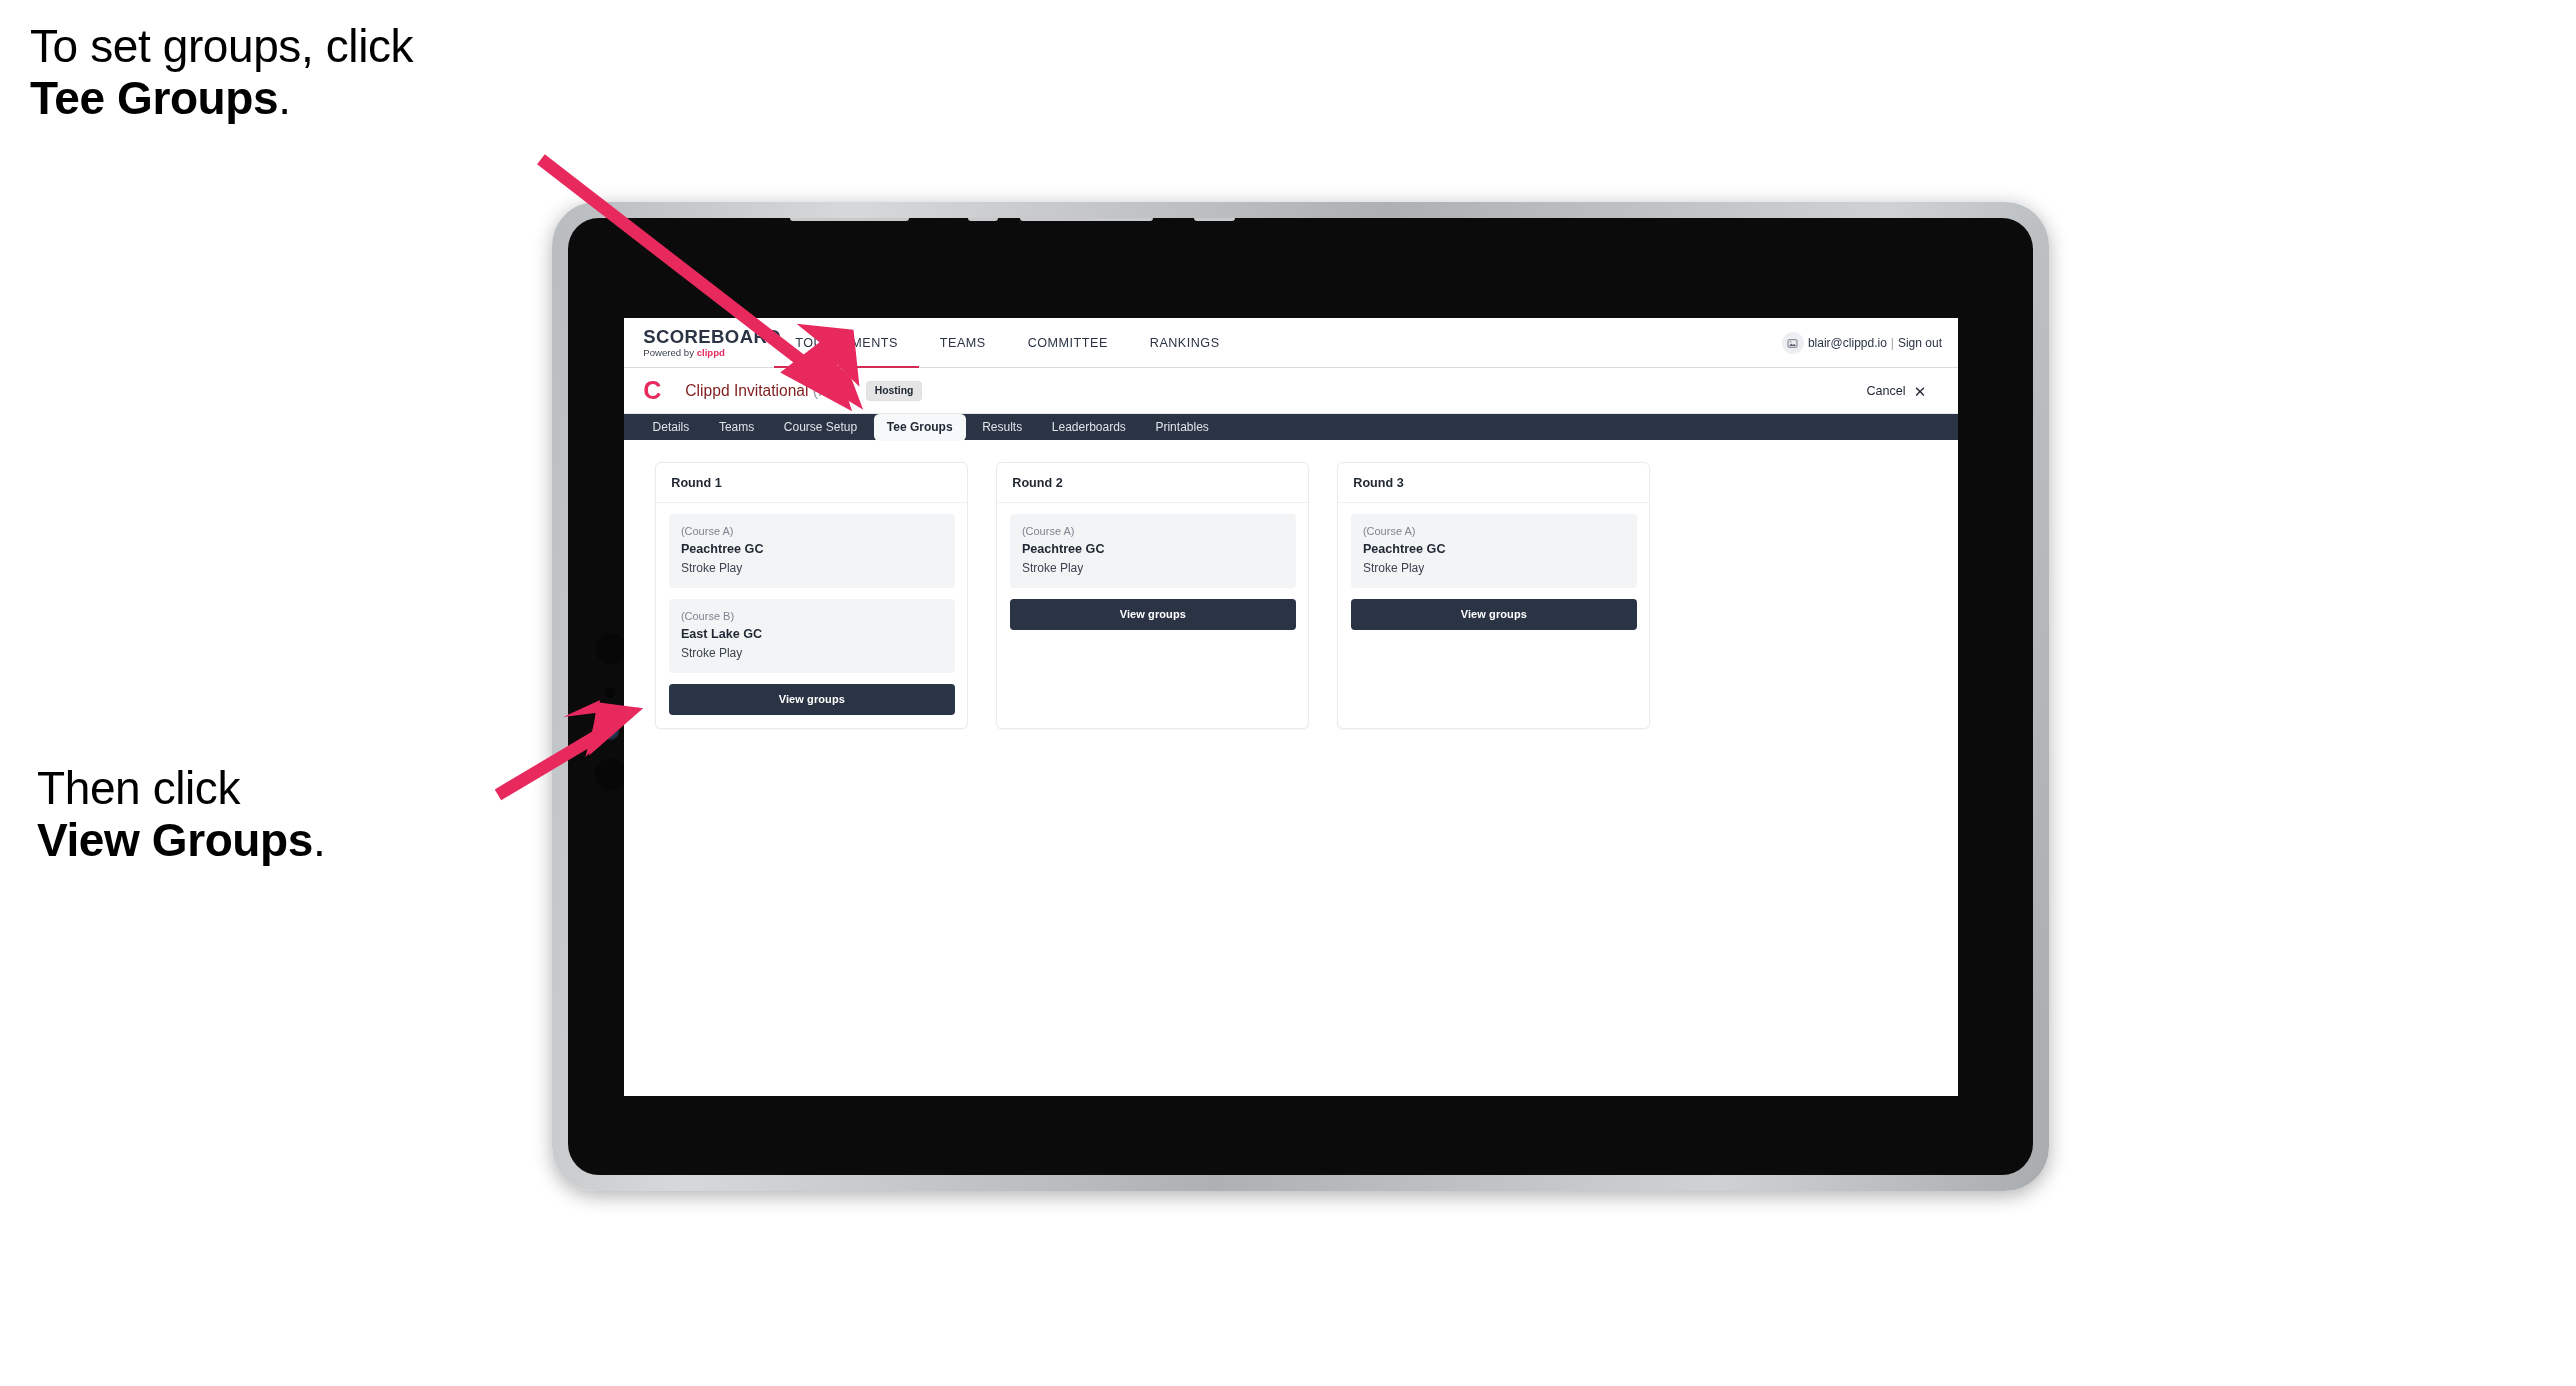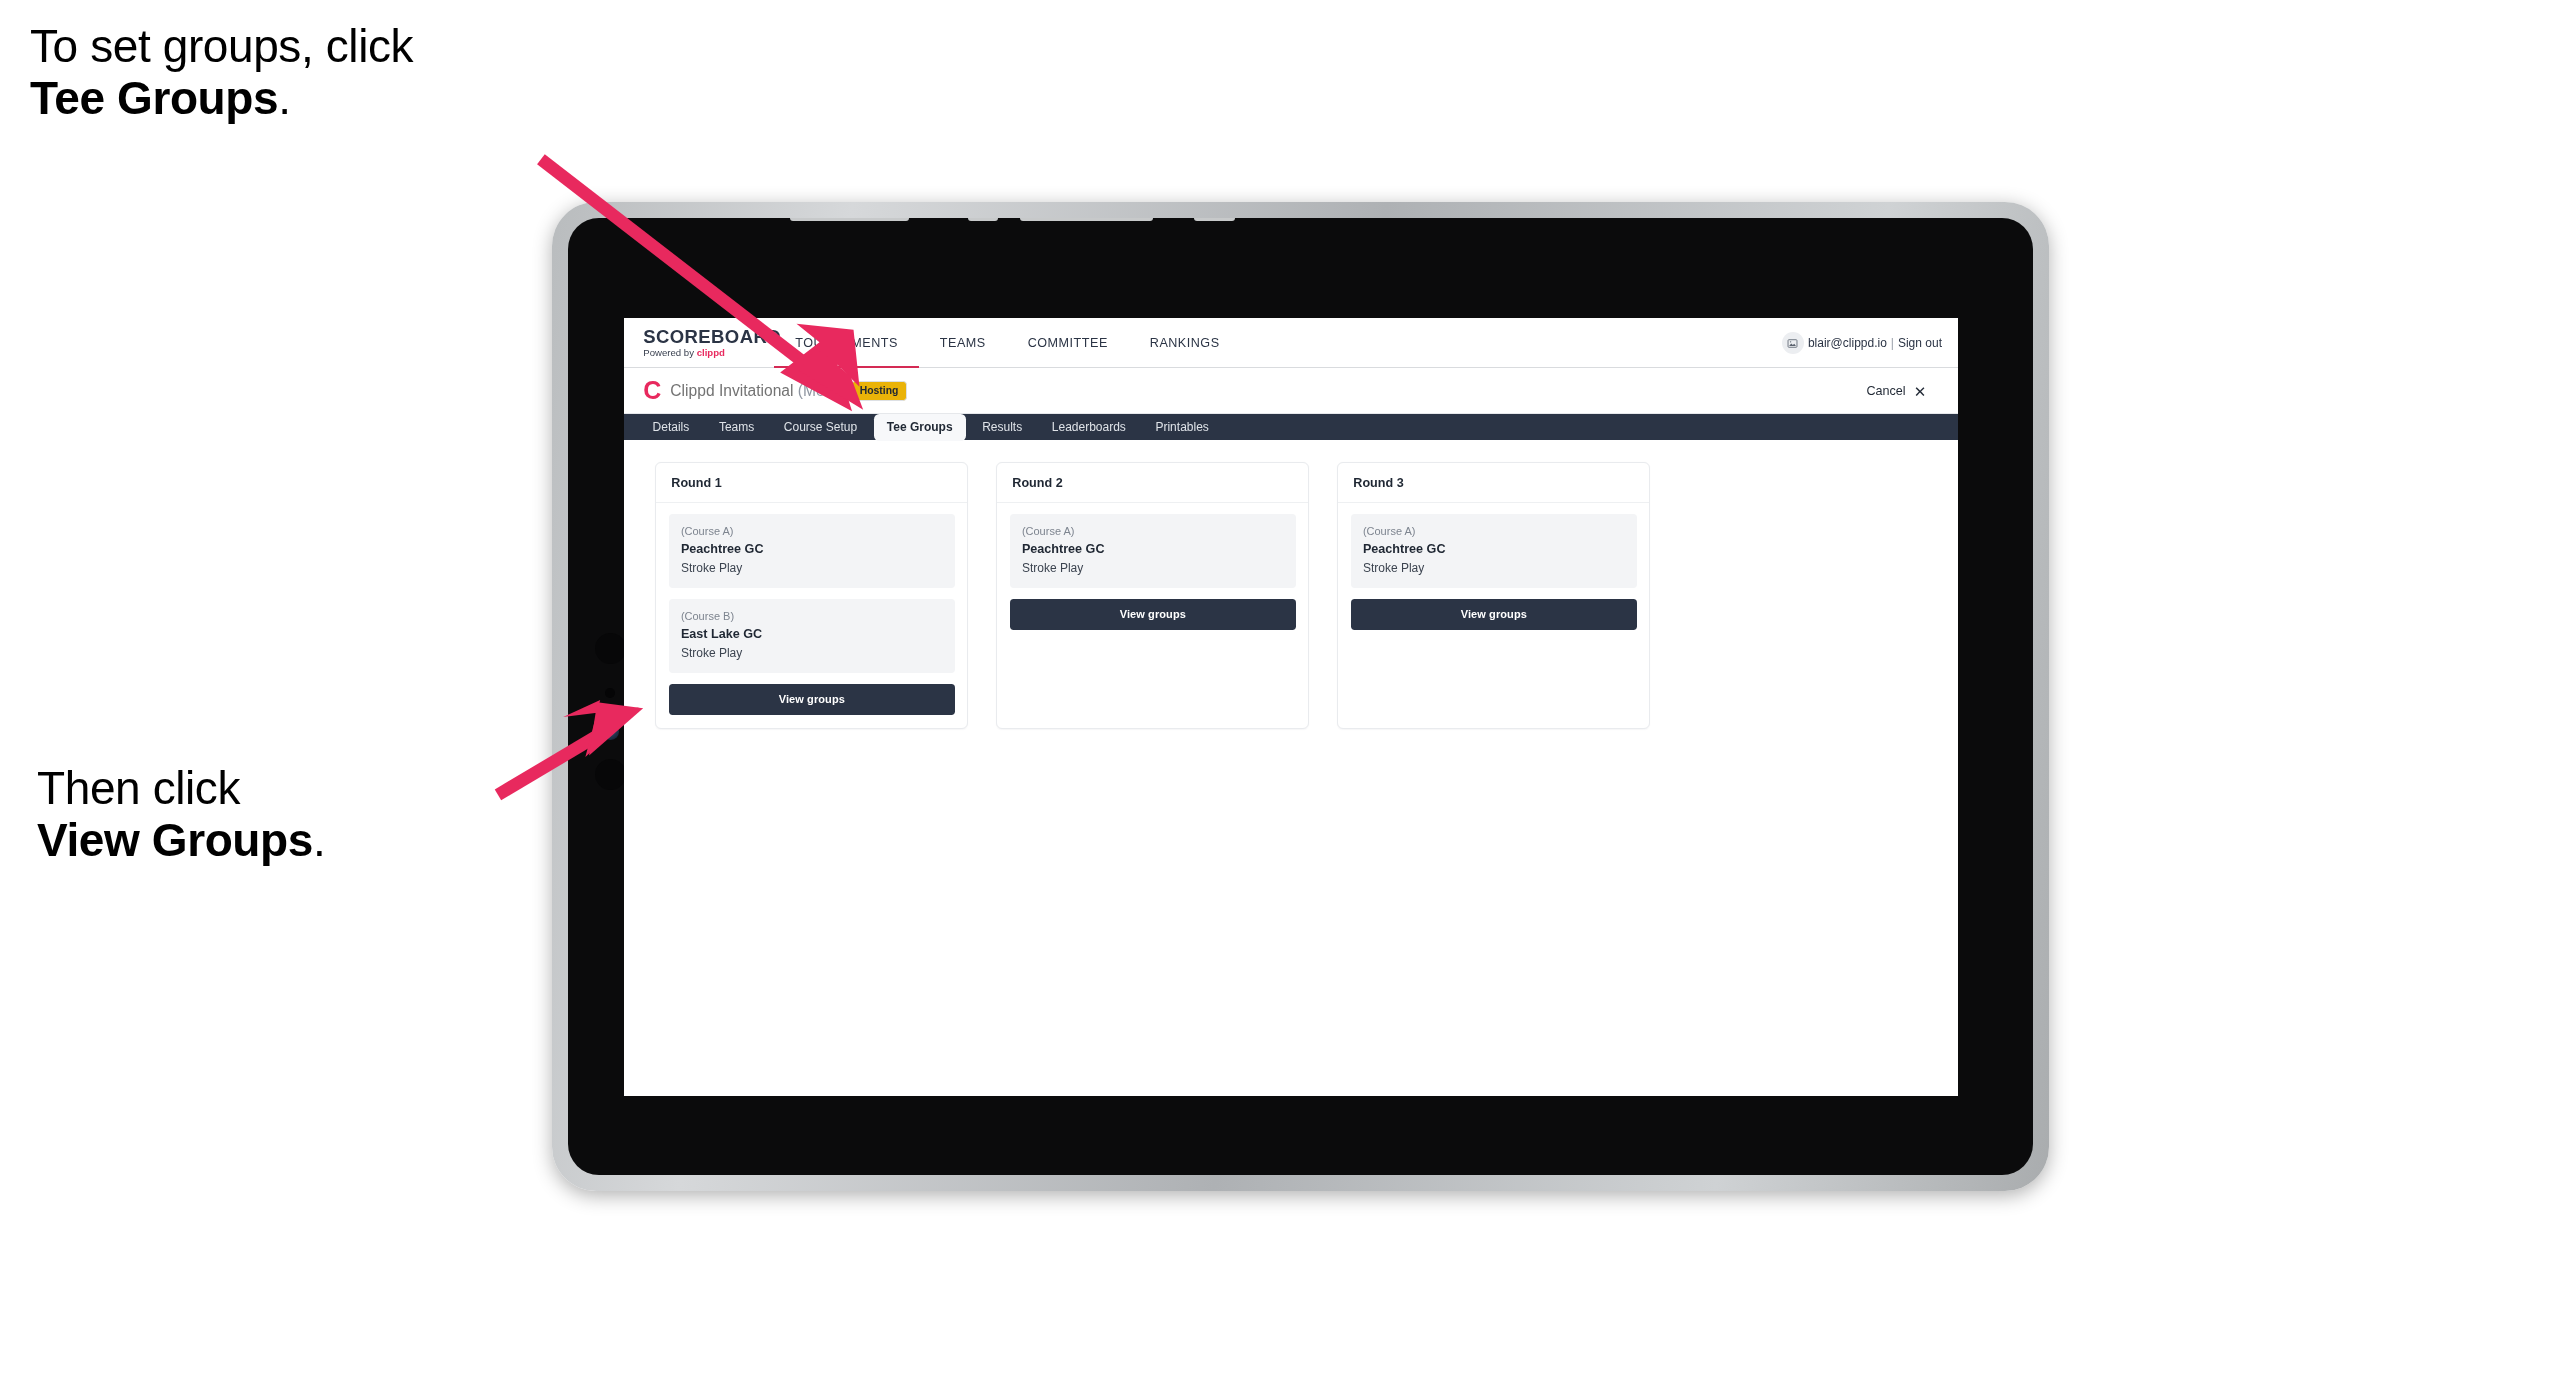--- a/index.html
+++ b/index.html
@@ -121,29 +121,29 @@
     position: relative; height: 46px;
     background: #ffffff; border-bottom: 0.7px solid #e6e8eb;
     display: flex; align-items: center;
   }
   #tour-logo {
     margin-left: 19px;
     font-size: 25px; font-weight: 700; color: #e8295e;
     line-height: 1; font-family: "Liberation Sans", sans-serif;
   }
   #tour-title {
-    margin-left: 9px; font-size: 15.6px; color: #737373;
+    margin-left: 24px; font-size: 15.6px; color: #7f1d1d;
   }
   #tour-gender { color: #8f96a1; margin-left: 4.4px; font-size: 15.6px; }
   #hosting-badge {
     margin-left: 12px;
     border: 0.7px solid #dde0e4; border-radius: 3.7px;
     padding: 3.7px 8.1px;
     font-size: 10.4px; font-weight: 700; color: #1f2733;
-    background: #eab308;
+    background: #e5e5e5;
   }
   #cancel-wrap {
     position: absolute; right: 32px; top: 0; height: 46px;
     display: flex; align-items: center; gap: 8.1px; cursor: pointer;
   }
   #cancel-label { font-size: 12.6px; color: #1f2733; }
   #cancel-x { font-size: 15px; color: #1f2733; line-height: 1; }
 
   
   #tabbar {

